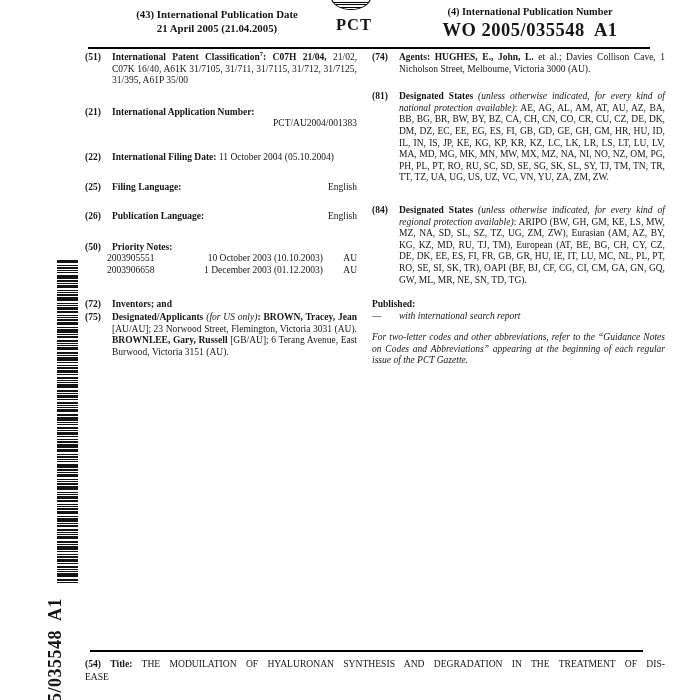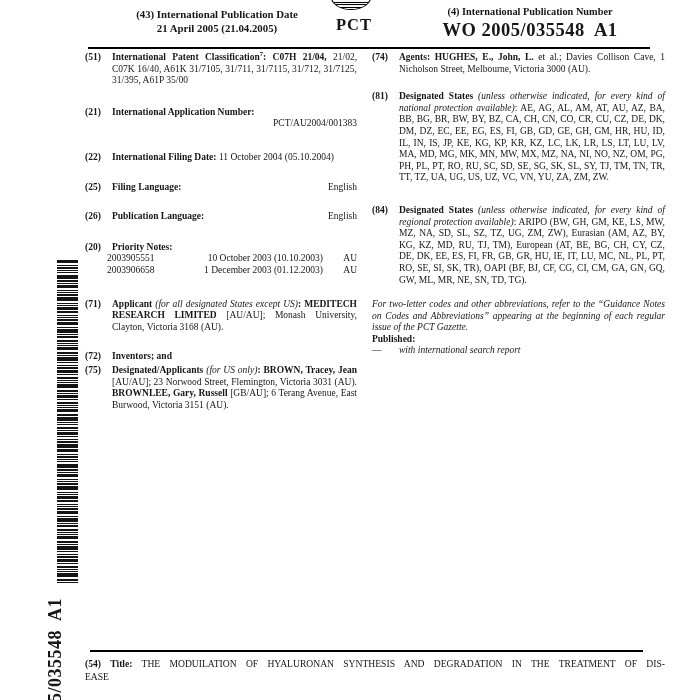--- a/index.html
+++ b/index.html
@@ -96,39 +96,33 @@
 
     <div class="item" style="margin-bottom:19px">
       <span class="num">(26)</span>
       <div class="fl">
           <span class="b">Publication Language:</span>
           <span>English</span>
         </div>
     </div>
 
     <div class="item" style="margin-bottom:22px">
-      <span class="num">(20)</span><span class="b">Priority Notes:</span>
+      <span class="num">(50)</span><span class="b">Priority Notes:</span>
       <div class="prow">
         <span class="pn">2003905551</span>
         <span class="pd">10 October 2003 (10.10.2003)</span>
         <span class="pc">AU</span>
       </div>
       <div class="prow">
         <span class="pn">2003906658</span>
         <span class="pd">1 December 2003 (01.12.2003)</span>
         <span class="pc">AU</span>
       </div>
     </div>
 
-    <div class="item" style="margin-bottom:18px">
-      <span class="num">(71)</span><span class="b">Applicant</span>
-      <span class="i">(for all designated States except US)</span><span class="b">:</span>
-      <span class="b">MEDITECH RESEARCH LIMITED</span>
-      <span>[AU/AU]; Monash University, Clayton, Victoria 3168 (AU).</span>
-    </div>
 
     <div class="item" style="margin-bottom:2px">
       <span class="num">(72)</span><span class="b">Inventors; and</span>
     </div>
 
     <div class="item">
       <span class="num">(75)</span><span class="b">Designated/Applicants</span>
       <span class="i">(for US only)</span><span class="b">:</span>
       <span class="b">BROWN, Tracey, Jean</span>
       <span>[AU/AU]; 23 Norwood Street, Flemington, Victoria 3031 (AU).</span>
@@ -149,30 +143,30 @@
     <div class="item" style="margin-bottom:21px">
       <span class="num">(81)</span><span class="b">Designated States</span>
       <span class="i">(unless otherwise indicated, for every kind of national protection available)</span><span>: AE, AG, AL, AM, AT, AU, AZ, BA, BB, BG, BR, BW, BY, BZ, CA, CH, CN, CO, CR, CU, CZ, DE, DK, DM, DZ, EC, EE, EG, ES, FI, GB, GD, GE, GH, GM, HR, HU, ID, IL, IN, IS, JP, KE, KG, KP, KR, KZ, LC, LK, LR, LS, LT, LU, LV, MA, MD, MG, MK, MN, MW, MX, MZ, NA, NI, NO, NZ, OM, PG, PH, PL, PT, RO, RU, SC, SD, SE, SG, SK, SL, SY, TJ, TM, TN, TR, TT, TZ, UA, UG, US, UZ, VC, VN, YU, ZA, ZM, ZW.</span>
     </div>
 
     <div class="item" style="margin-bottom:13px">
       <span class="num">(84)</span><span class="b">Designated States</span>
       <span class="i">(unless otherwise indicated, for every kind of regional protection available)</span><span>: ARIPO (BW, GH, GM, KE, LS, MW, MZ, NA, SD, SL, SZ, TZ, UG, ZM, ZW), Eurasian (AM, AZ, BY, KG, KZ, MD, RU, TJ, TM), European (AT, BE, BG, CH, CY, CZ, DE, DK, EE, ES, FI, FR, GB, GR, HU, IE, IT, LU, MC, NL, PL, PT, RO, SE, SI, SK, TR), OAPI (BF, BJ, CF, CG, CI, CM, GA, GN, GQ, GW, ML, MR, NE, SN, TD, TG).</span>
     </div>
 
-    <div class="item noindent i">For two-letter codes and other abbreviations, refer to the “Guidance Notes on Codes and Abbreviations” appearing at the beginning of each regular issue of the PCT Gazette.</div>
-
     <div class="item noindent" style="margin-bottom:10px">
       <div class="b">Published:</div>
       <div class="pubrow">
         <span class="dash">—</span>
         <span class="i">with international search report</span>
       </div>
     </div>
 
+    <div class="item noindent i">For two-letter codes and other abbreviations, refer to the “Guidance Notes on Codes and Abbreviations” appearing at the beginning of each regular issue of the PCT Gazette.</div>
+
   </div>
 
   <div class="barcode">
       <div style="height:3px;background:#141414;margin-bottom:2px"></div>
       <div style="height:1px;background:#141414;margin-bottom:1px"></div>
       <div style="height:2px;background:#141414;margin-bottom:1px"></div>
       <div style="height:1px;background:#141414;margin-bottom:1px"></div>
       <div style="height:1px;background:#141414;margin-bottom:2px"></div>
       <div style="height:4px;background:#141414;margin-bottom:1px"></div>
       <div style="height:2px;background:#141414;margin-bottom:1px"></div>

